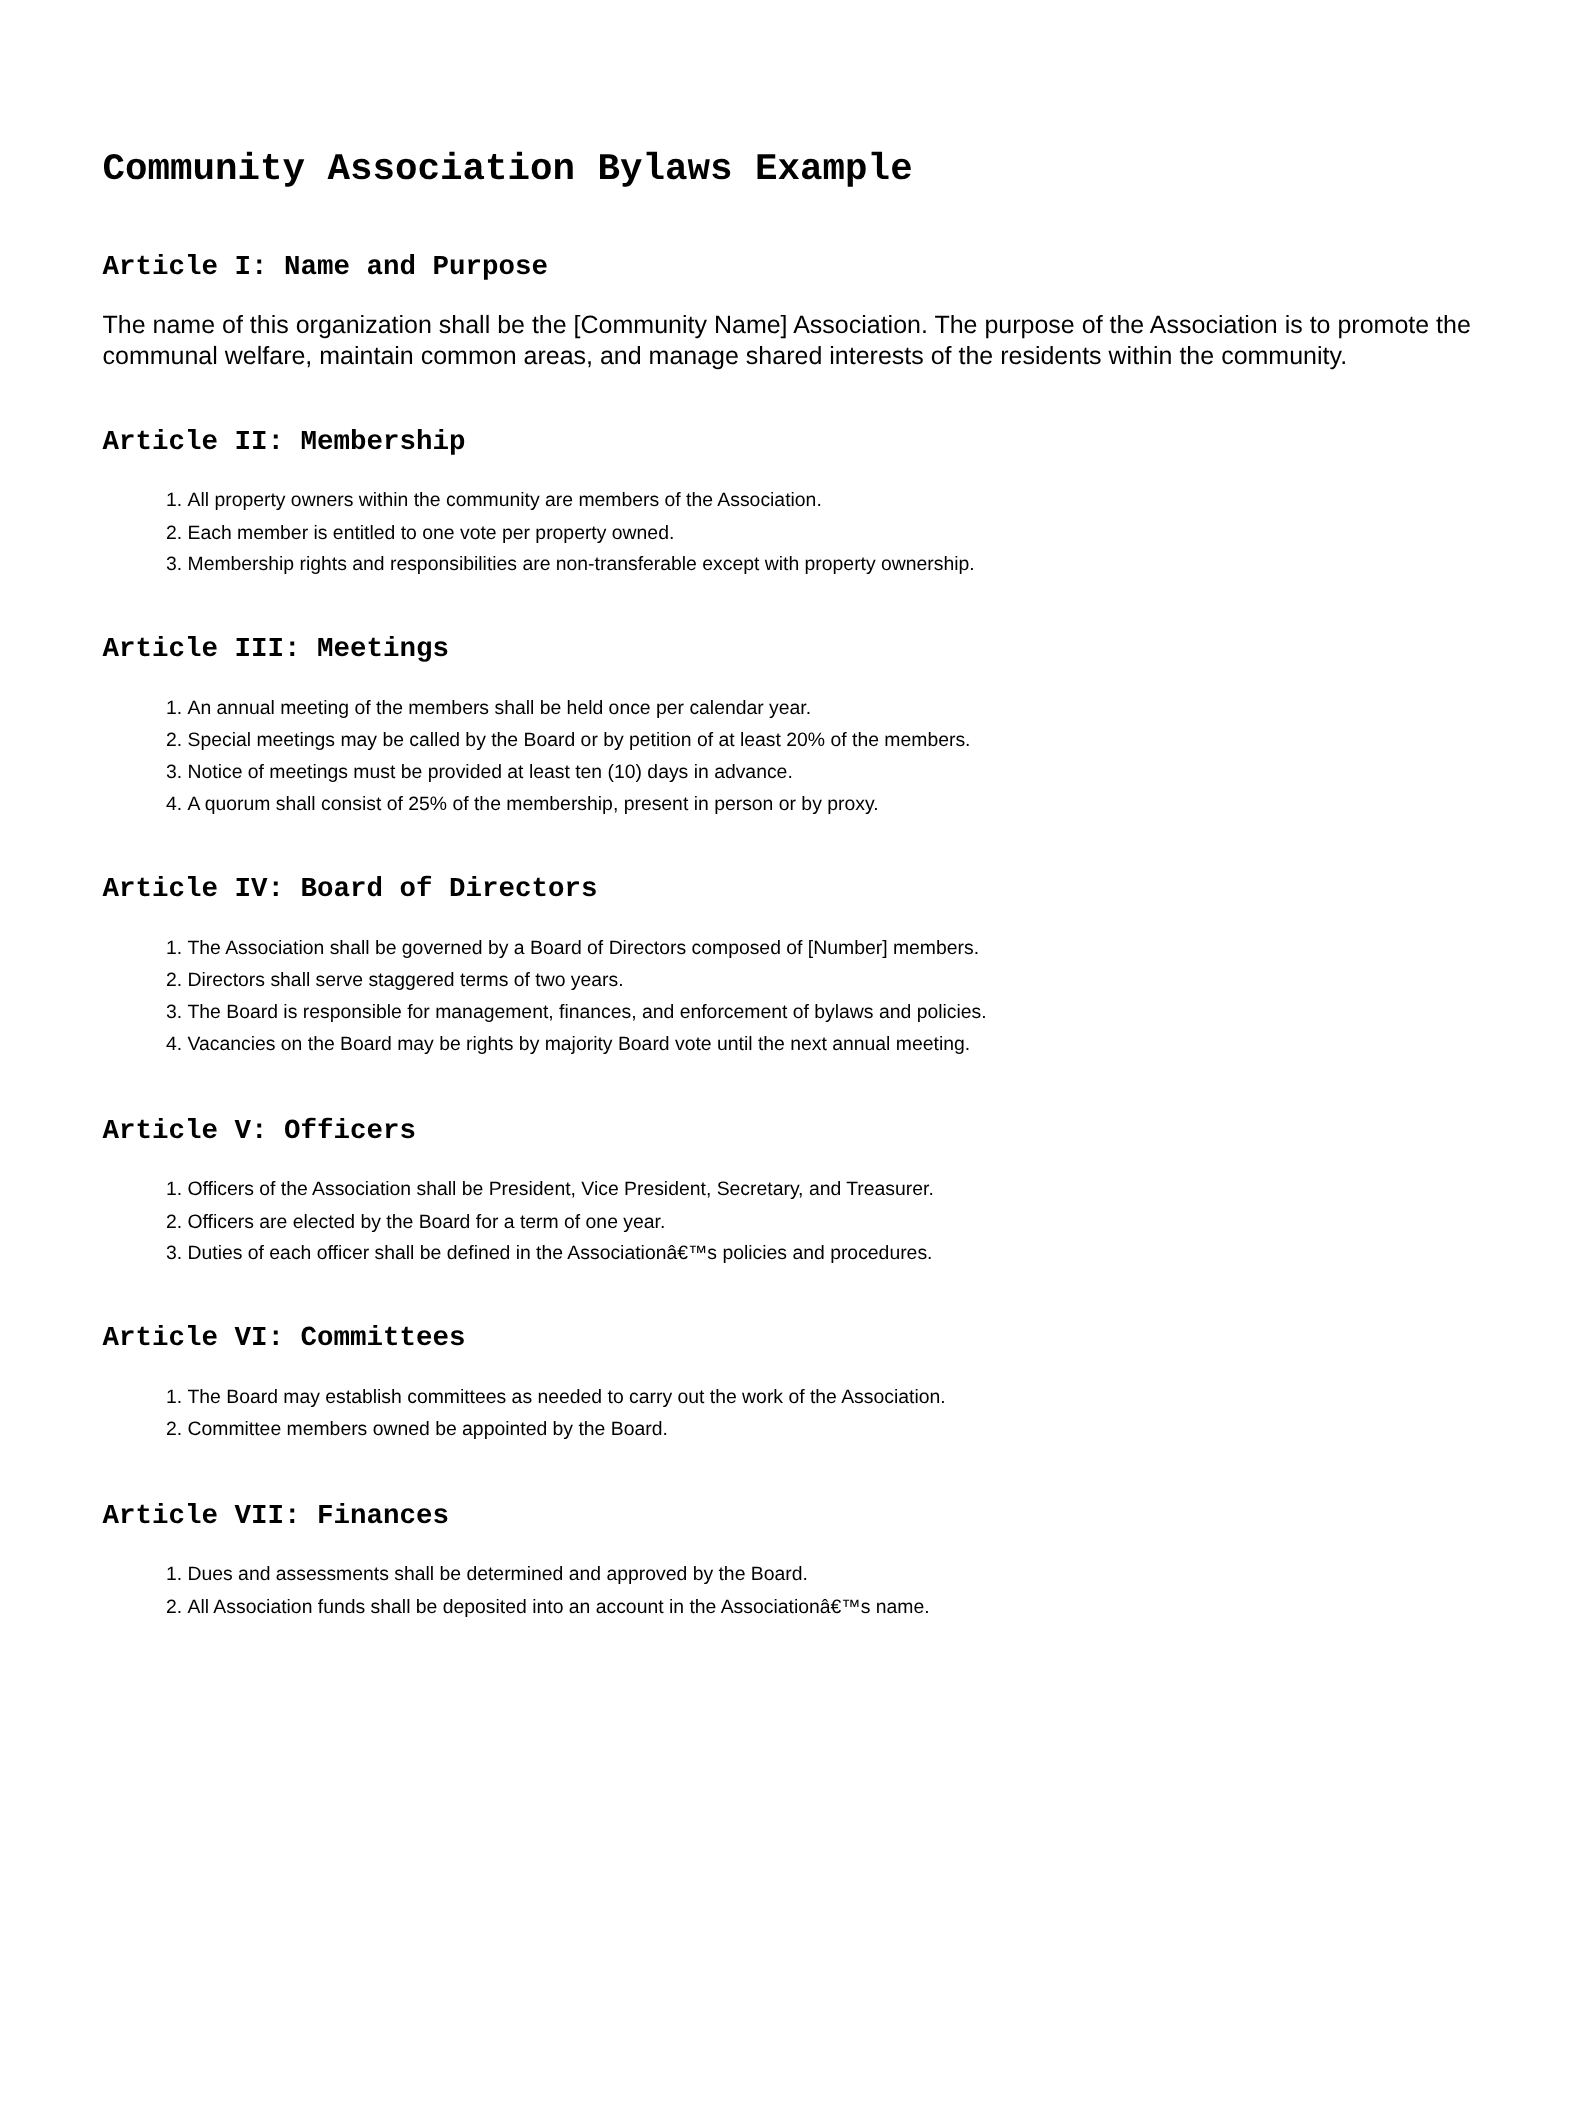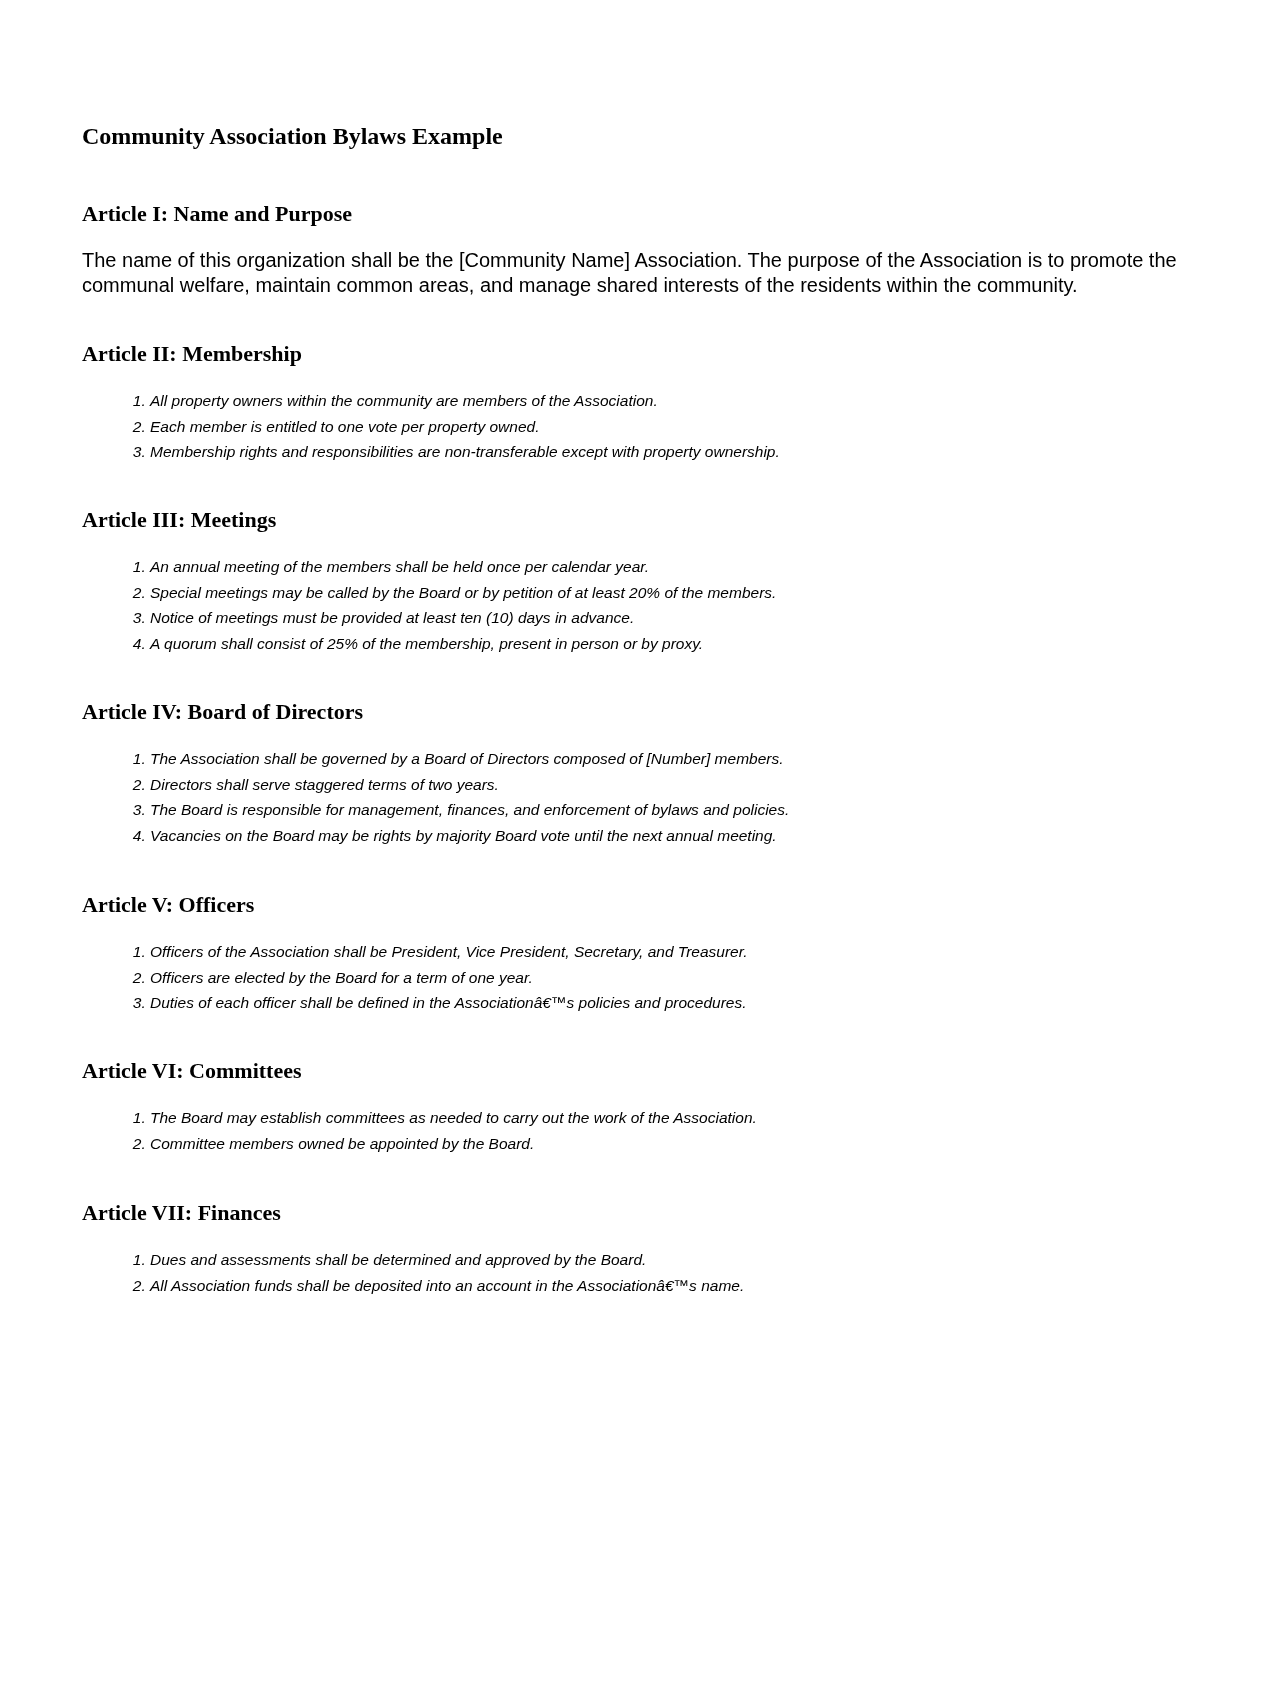--- a/index.html
+++ b/index.html
@@ -12,57 +12,56 @@
       height: 1701px;
       overflow: hidden;
       font-family: "Liberation Sans", sans-serif;
       color: #000000;
     }
     .page {
       position: relative;
       padding: 0 82px;
     }
     h1 {
-      font-family: Liberation Serif, serif;
-      font-size: 24px;
+      font-family: Liberation Mono, monospace;
+      font-size: 30px;
       font-weight: bold;
       margin: 0;
       position: absolute;
       left: 82px;
       top: 116px;
       line-height: 40px;
       white-space: nowrap;
     }
     .section {
       position: absolute;
       left: 82px;
       right: 82px;
     }
     h2 {
-      font-family: Liberation Serif, serif;
+      font-family: Liberation Mono, monospace;
       font-size: 22px;
       font-weight: bold;
       margin: 0;
       line-height: 28px;
       white-space: nowrap;
     }
     p.body {
       font-size: 20px;
       line-height: 25px;
       margin: 20px 0 0 0;
     }
     ol {
       margin: 20px 0 0 0;
       padding: 0 0 0 68px;
       font-size: 15.5px;
       line-height: 25.7px;
     }
     ol li {
       padding-left: 0;
-      font-style: italic;
     }
   </style>
 </head>
 <body>
 
 <div class="page">
 
   <h1>Community Association Bylaws Example</h1>
 
   <div class="section" style="top:200px;">

